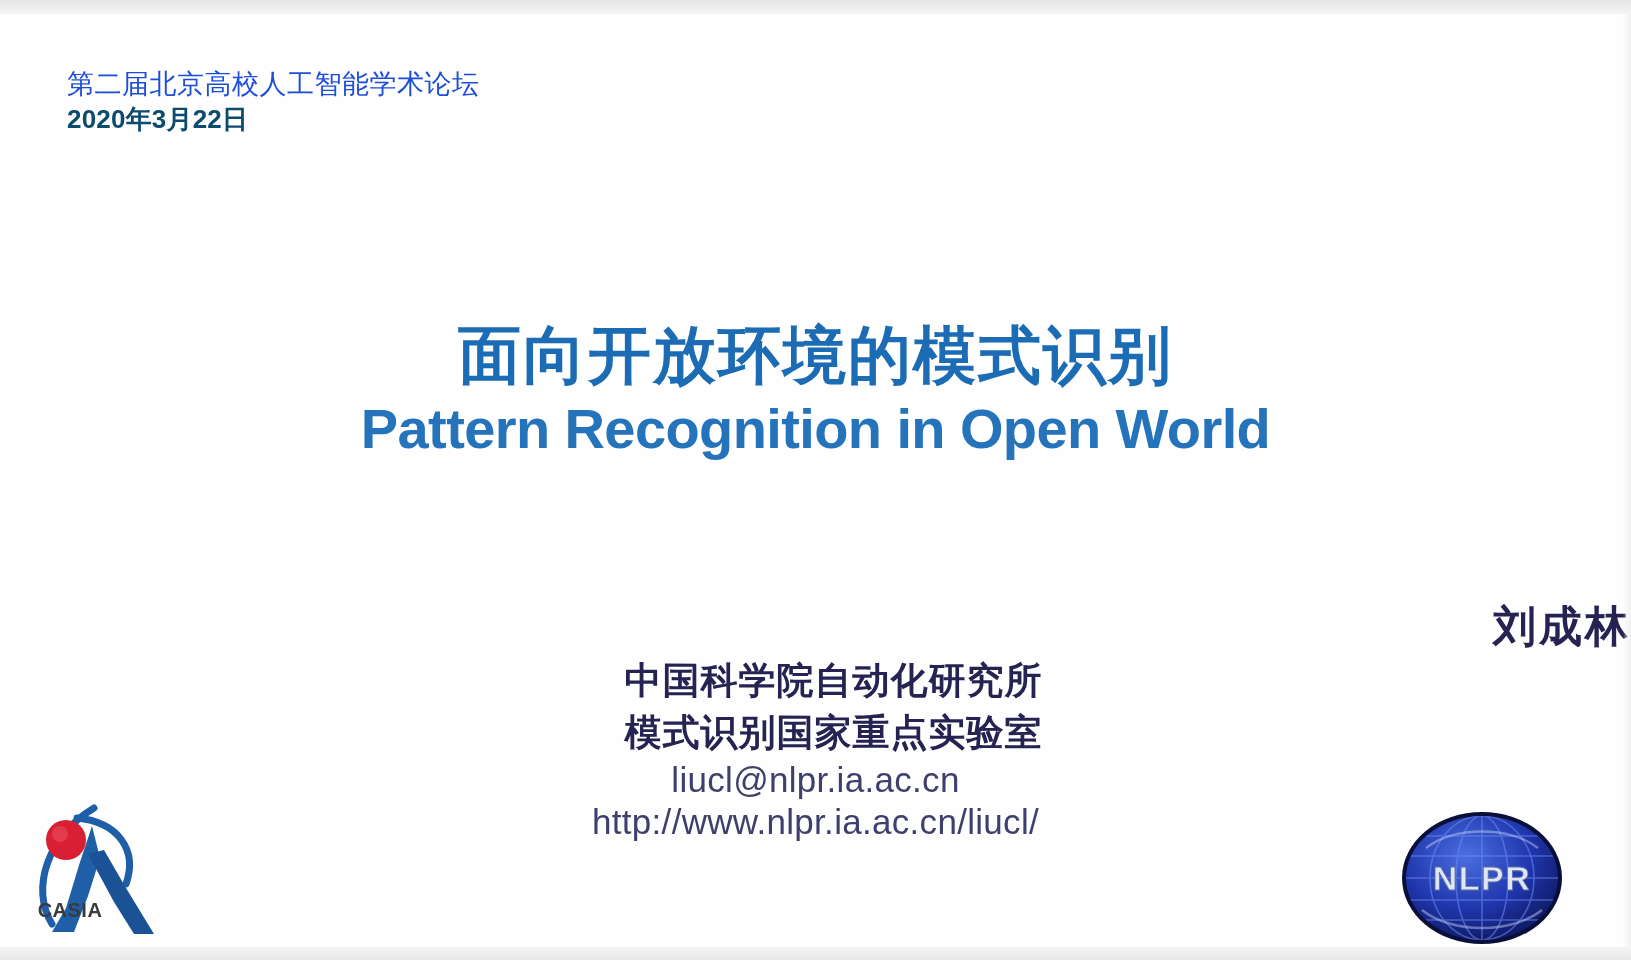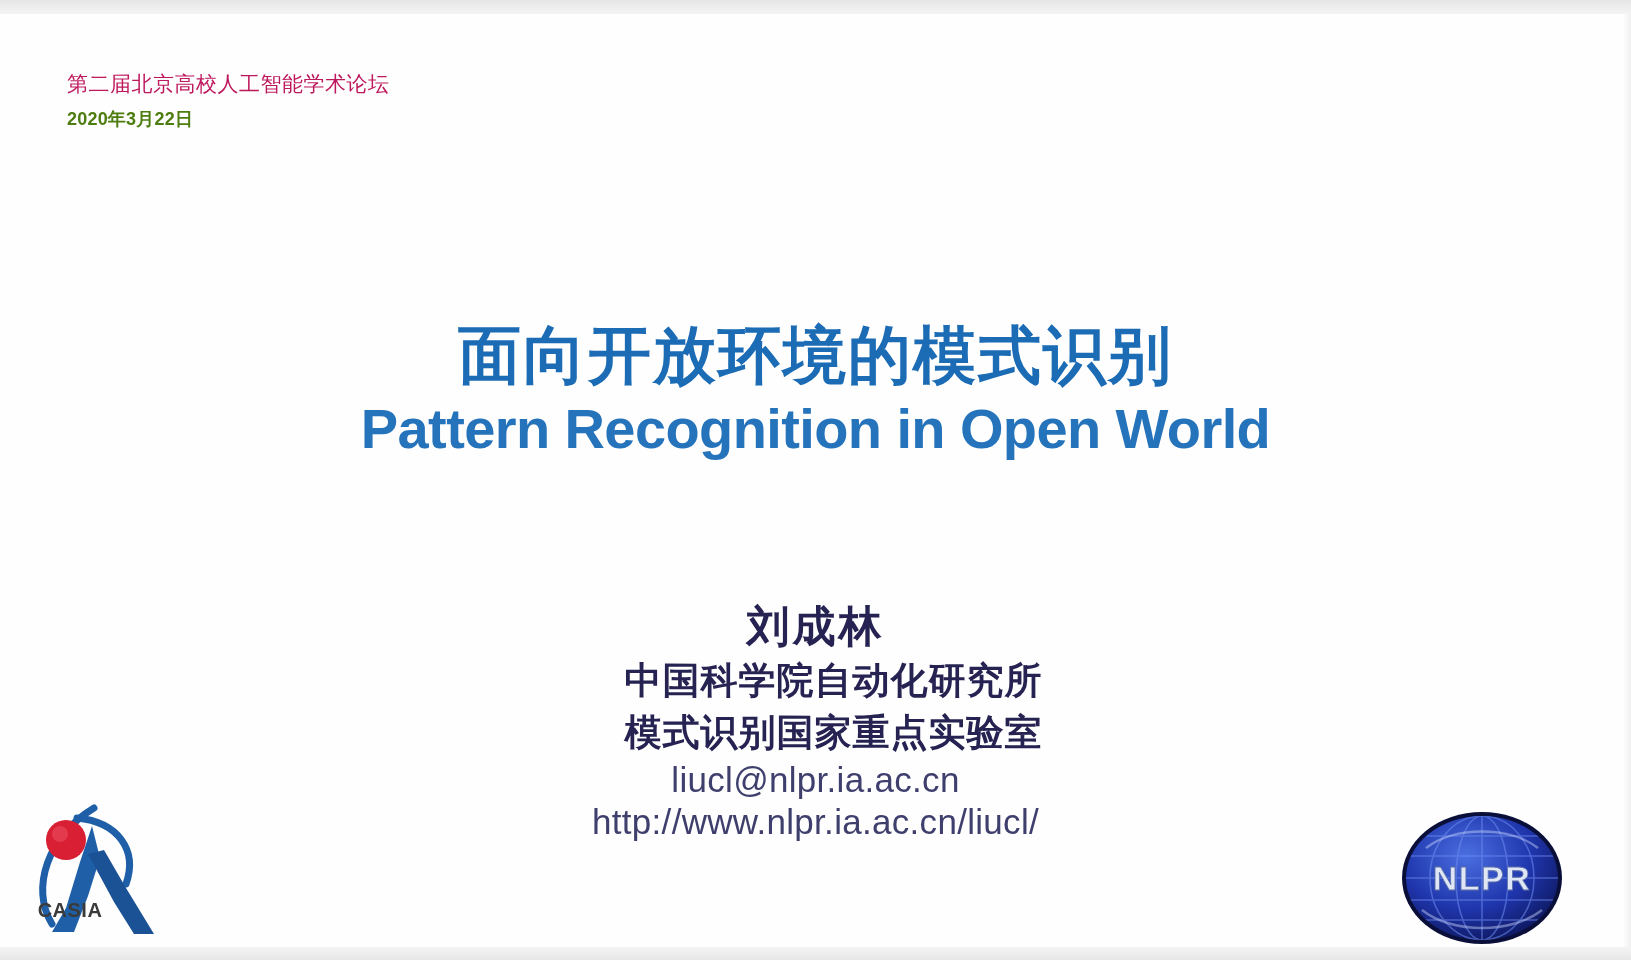--- a/index.html
+++ b/index.html
@@ -58,32 +58,32 @@
   }
 
   
   .slide-header {
     position: absolute;
     top: 52px;
     left: 67px;
     text-align: left;
   }
   .header-line1 {
-    font-size: 21px;
+    font-size: 27px;
     line-height: 36px;
     letter-spacing: 0.5px;
-    color: #be185d;
+    color: #1d4ed8;
     white-space: nowrap;
   }
   .header-line2 {
-    font-size: 18px;
+    font-size: 26px;
     line-height: 34px;
     font-weight: bold;
     letter-spacing: 0.2px;
-    color: #4d7c0f;
+    color: #0c4a6e;
     white-space: nowrap;
   }
 
   
   .title-block {
     position: absolute;
     top: 300px;
     left: 0;
     width: 1631px;
     text-align: center;
@@ -113,20 +113,21 @@
     width: 1631px;
     text-align: center;
   }
   .author-name {
     font-size: 43px;
     line-height: 58px;
     font-weight: bold;
     letter-spacing: 3px;
     color: #262352;
     white-space: nowrap;
+    text-align: right;
   }
   .author-affil {
     font-size: 37px;
     line-height: 52px;
     font-weight: bold;
     letter-spacing: 1px;
     color: #262352;
     white-space: nowrap;
     padding-left: 36px;
   }

